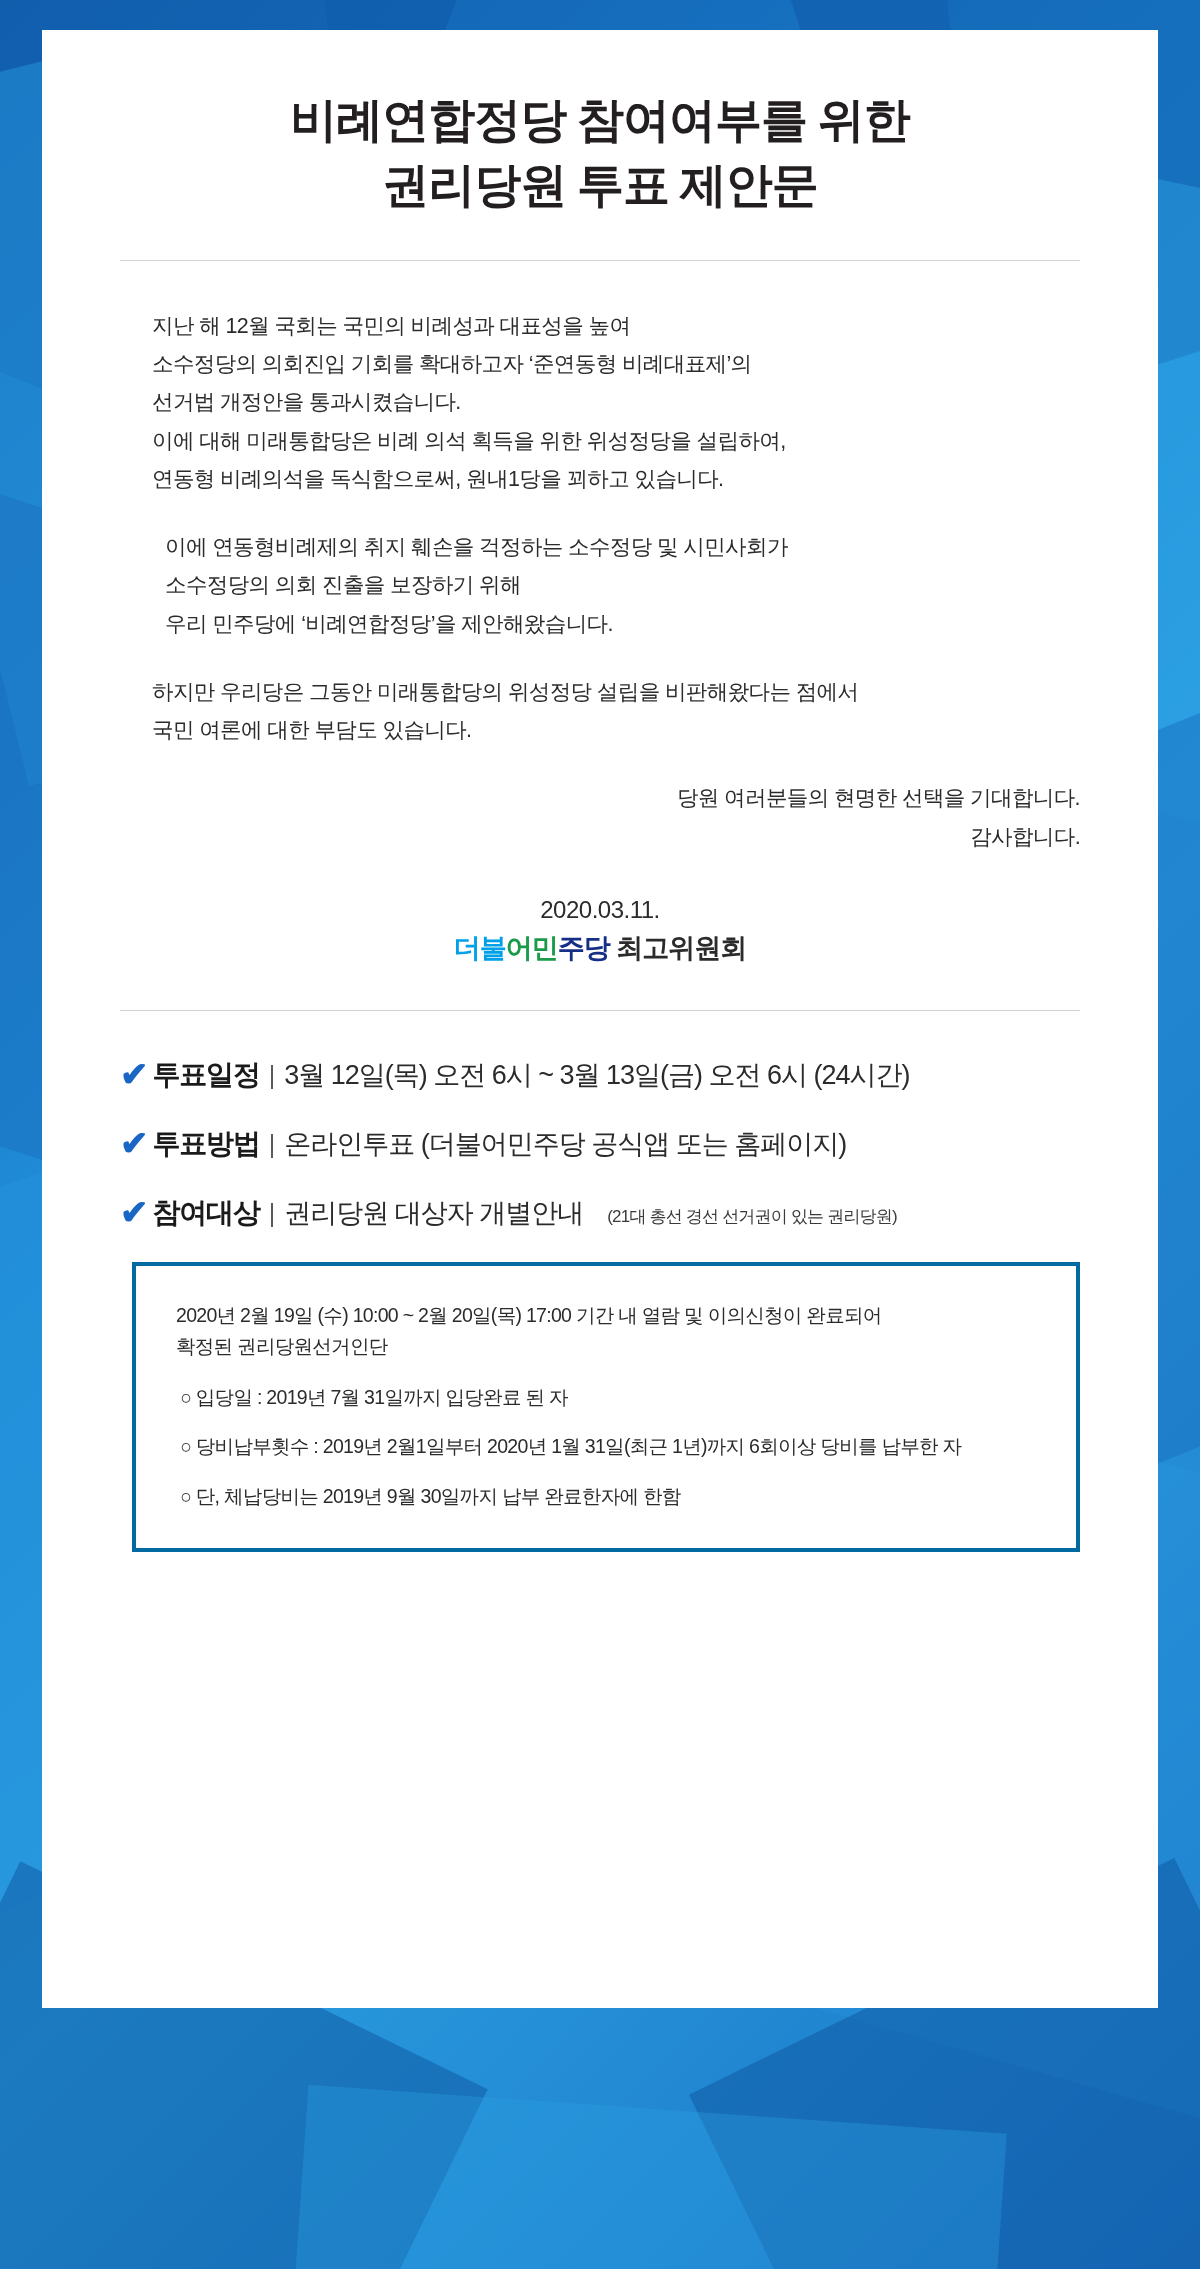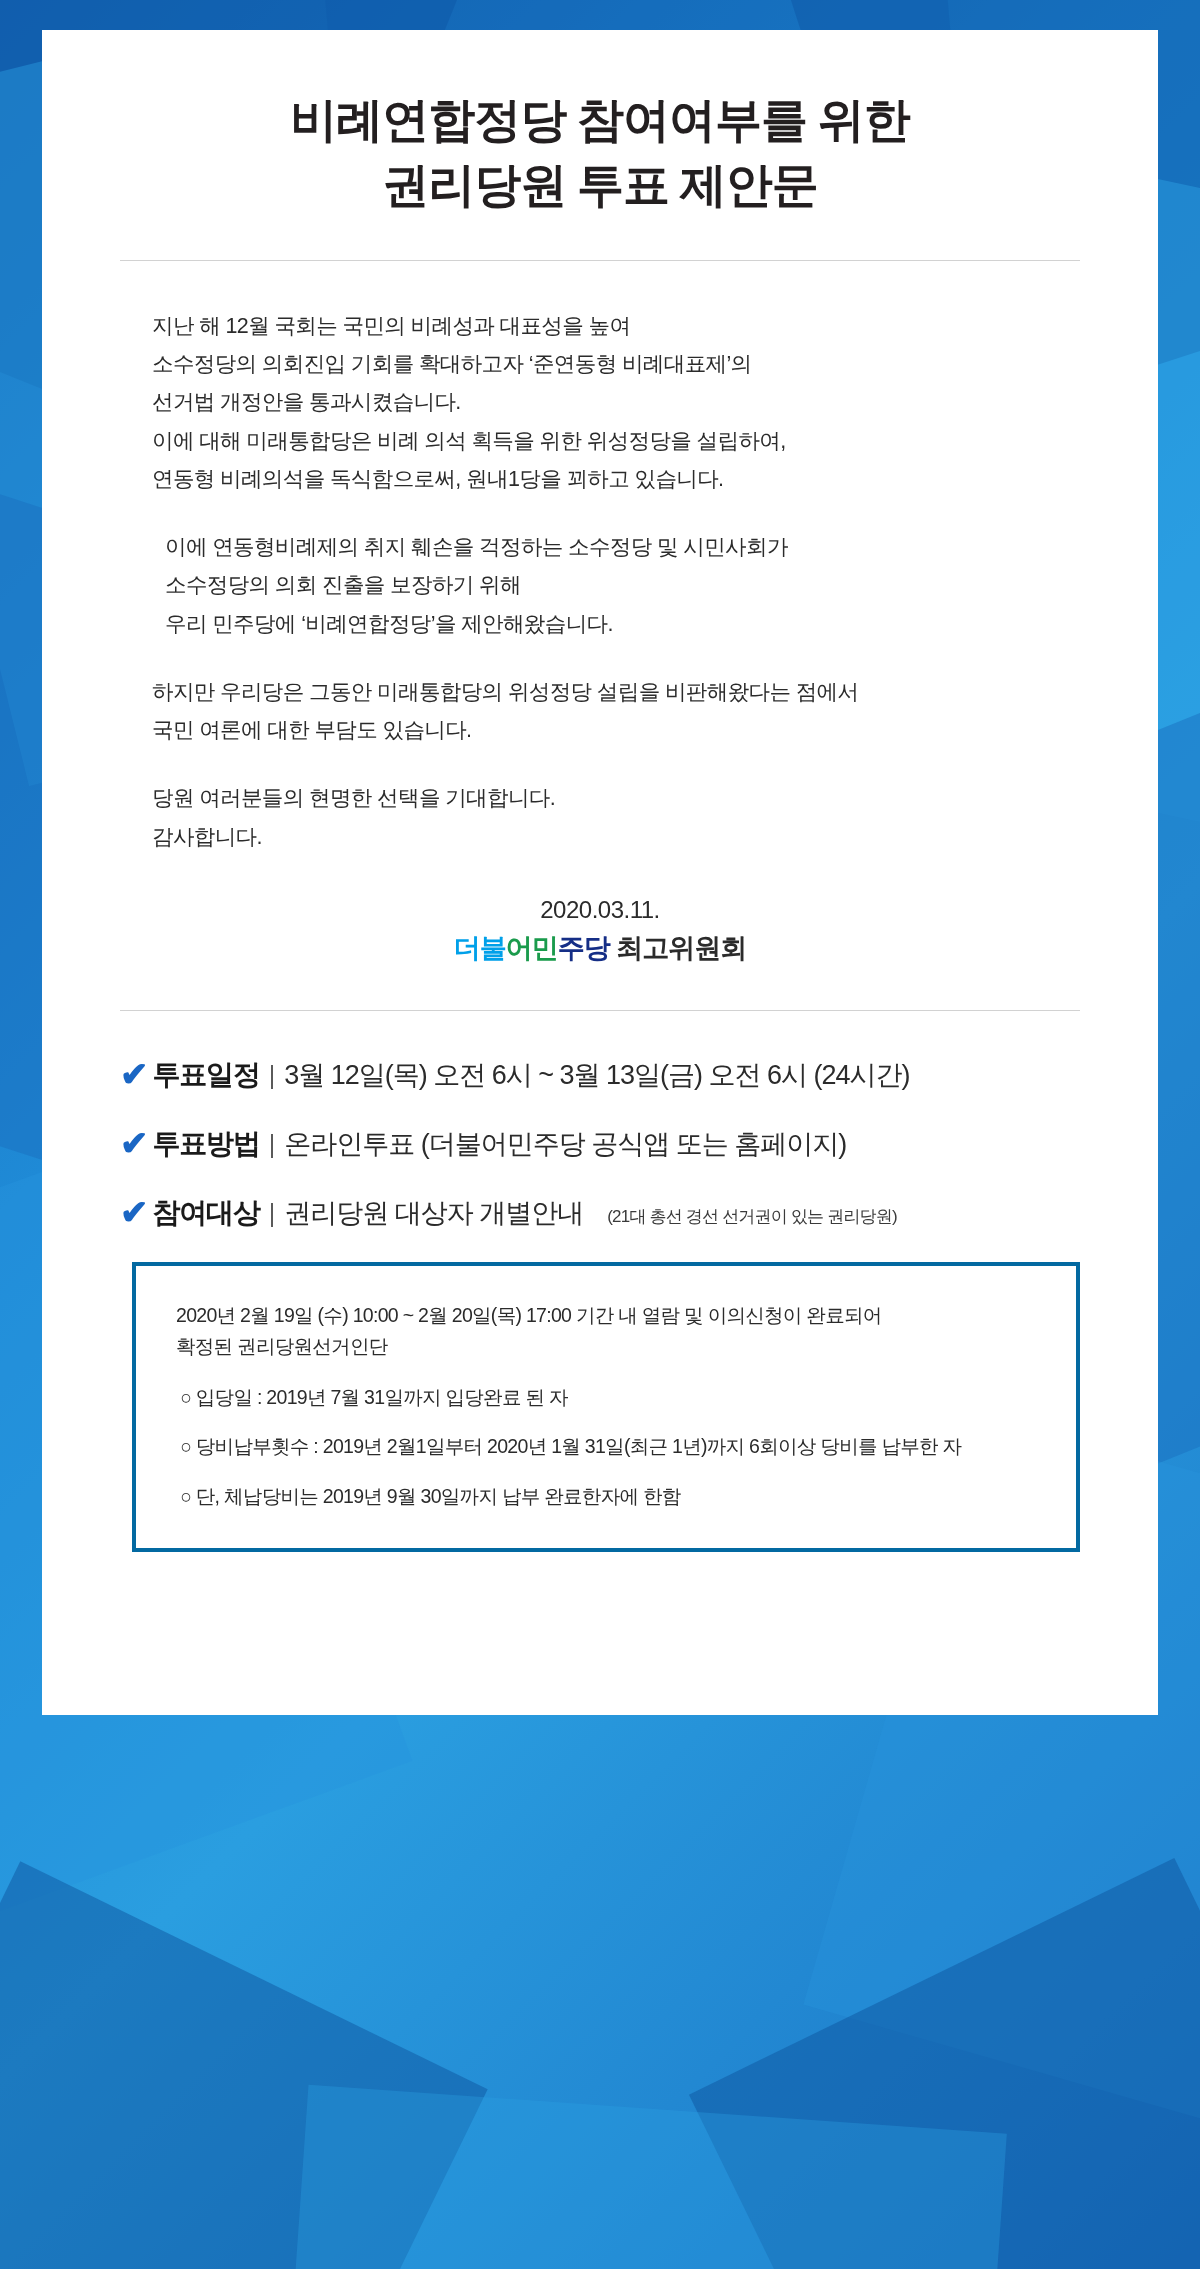--- a/index.html
+++ b/index.html
@@ -39,21 +39,21 @@
   .f10 { bottom: -220px; right: -120px; width: 540px; height: 540px; background: #0e55a0; transform: rotate(-26deg); opacity: .5; }
   .f11 { bottom: -60px; left: 300px; width: 700px; height: 220px; background: #2aa0e2; transform: rotate(4deg); opacity: .35; }
   .f12 { top: -40px; left: 330px; width: 620px; height: 160px; background: #0f5aa8; transform: rotate(-5deg); opacity: .35; }
 
   
   .card {
     position: absolute;
     top: 30px;
     left: 42px;
     width: 1116px;
-    height: 1685px;
+    height: 1978px;
     background: #ffffff;
     box-sizing: border-box;
     padding: 0;
   }
 
   .title-wrap {
     padding: 58px 60px 0 60px;
     text-align: center;
   }
   .title-line {
@@ -72,21 +72,21 @@
   }
 
   .body-text {
     padding: 46px 78px 0 110px;
     color: #2b2b2b;
     font-size: 21.5px;
     line-height: 1.78;
     letter-spacing: -0.6px;
   }
   .para { margin: 0 0 30px 0; }
-  .para:last-child { margin-bottom: 16px; }
+  .para:last-child { margin-bottom: 16px; text-align: right; }
 
   .sign {
     margin-top: 40px;
     text-align: center;
   }
   .sign-date {
     font-size: 24px;
     color: #2b2b2b;
     letter-spacing: -0.5px;
   }

